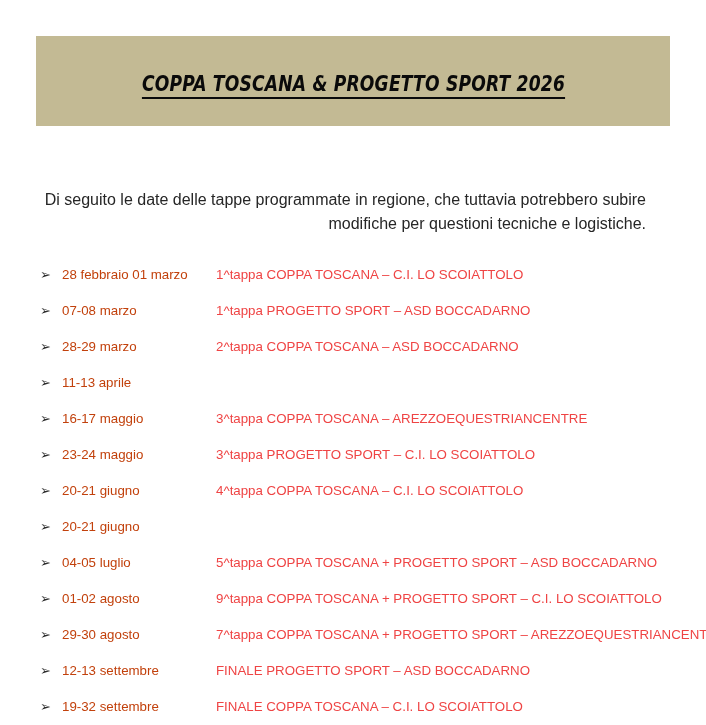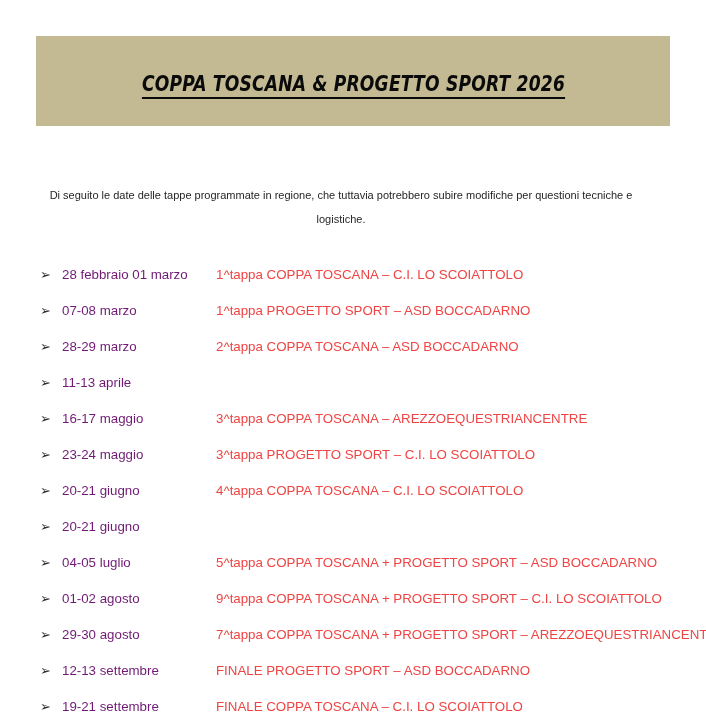--- a/index.html
+++ b/index.html
@@ -57,24 +57,24 @@
     transform: scaleX(0.93);
     transform-origin: center;
   }
 
   
   #intro-paragraph {
     position: absolute;
     left: 36px;
     top: 156px;
     width: 610px;
-    font-size: 11px;
+    font-size: 16px;
     line-height: 24px;
     color: #262626;
-    text-align: center;
+    text-align: right;
   }
 
   
   #schedule-list {
     position: absolute;
     left: 36px;
     top: 249px;
     width: 660px;
   }
 
@@ -96,21 +96,21 @@
     line-height: 20px;
     text-align: left;
   }
 
   .row-date {
     position: absolute;
     left: 26px;
     top: 0px;
     width: 160px;
     font-size: 13.3px;
-    color: #701a75;
+    color: #c2410c;
     line-height: 20px;
   }
 
   .row-desc {
     position: absolute;
     left: 180px;
     top: 0px;
     font-size: 13.3px;
     color: #ef4444;
     line-height: 20px;
@@ -181,18 +181,18 @@
         <span class="row-date">29-30 agosto</span>
         <span class="row-desc">7^tappa COPPA TOSCANA + PROGETTO SPORT – AREZZOEQUESTRIANCENTRE</span>
       </div>
       <div class="schedule-row">
         <span class="bullet-icon">➢</span>
         <span class="row-date">12-13 settembre</span>
         <span class="row-desc">FINALE PROGETTO SPORT – ASD BOCCADARNO</span>
       </div>
       <div class="schedule-row">
         <span class="bullet-icon">➢</span>
-        <span class="row-date">19-21 settembre</span>
+        <span class="row-date">19-32 settembre</span>
         <span class="row-desc">FINALE COPPA TOSCANA – C.I. LO SCOIATTOLO</span>
       </div>
     </div>
 
 </div>
 
 </body></html>

